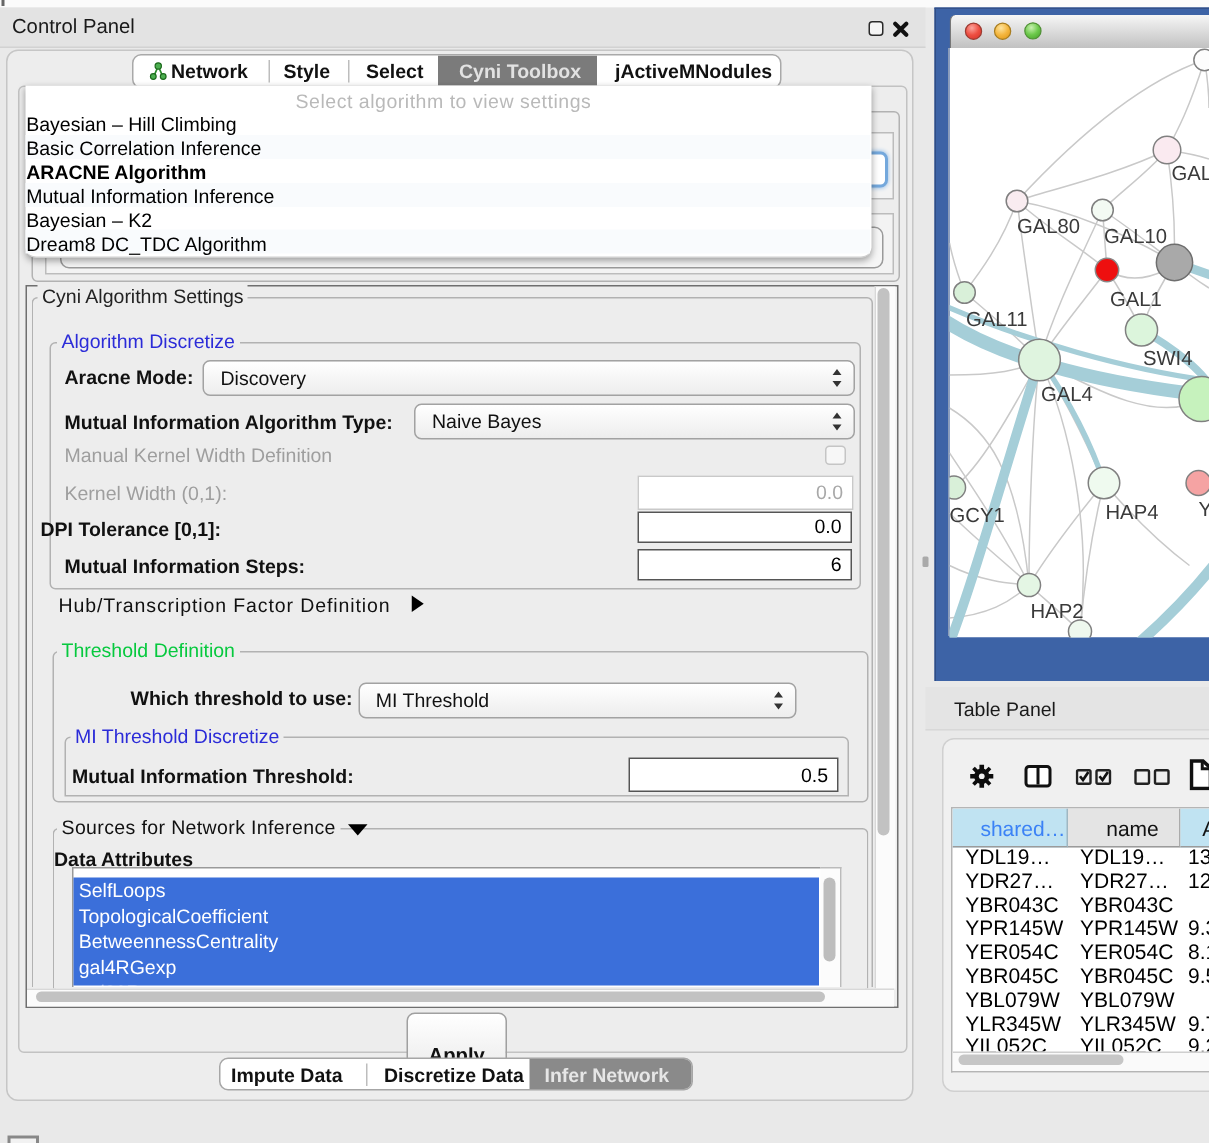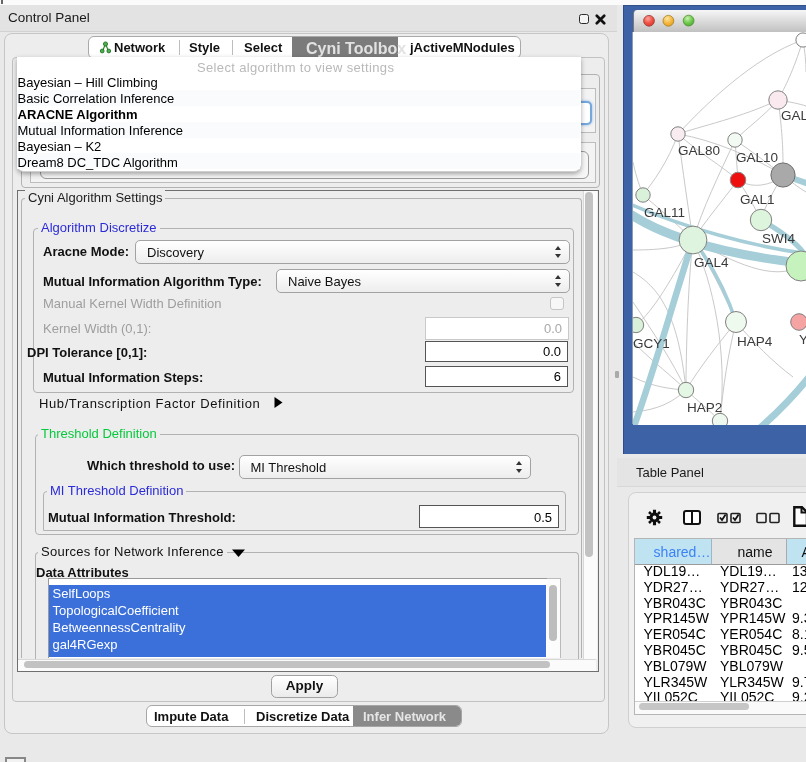--- a/index.html
+++ b/index.html
@@ -42,21 +42,21 @@
   <div class="abs" style="left:202.5px;top:0;width:106px;height:21px;background:#7b7b7b;"></div>
   <svg class="abs" style="left:10px;top:4px;" width="13" height="13" viewBox="0 0 13 13">
     <path d="M6.5 3 L3.5 10 M6.5 3 L9.5 10" stroke="#2c8c2c" stroke-width="1.2" fill="none"></path>
     <circle cx="6.5" cy="3" r="2.1" fill="#4caf50" stroke="#1c691c" stroke-width="0.8"></circle>
     <circle cx="3.2" cy="10" r="1.9" fill="#4caf50" stroke="#1c691c" stroke-width="0.8"></circle>
     <circle cx="9.8" cy="10" r="1.9" fill="#4caf50" stroke="#1c691c" stroke-width="0.8"></circle>
   </svg>
   <div class="abs lbl b" style="left:25px;top:3px;">Network</div>
   <div class="abs lbl b" style="left:100px;top:3px;">Style</div>
   <div class="abs lbl b" style="left:155px;top:3px;">Select</div>
-  <div class="abs b" style="left:217px;top:3px;font-size:16px;color:#e2e2e2;">Cyni Toolbox</div>
+  <div class="abs b" style="left:217px;top:3px;font-size:13px;color:#e2e2e2;">Cyni Toolbox</div>
   <div class="abs lbl b" style="left:321px;top:3px;">jActiveMNodules</div>
 </div>
 
 <div class="abs" style="left:12px;top:57px;width:591px;height:643px;background:#ededed;
      border:1px solid #c2c2c2;border-radius:4px;"></div>
 
 <div class="grp" style="left:21px;top:74px;width:577px;height:112px;"></div>
 <div class="abs" style="left:30px;top:88px;width:564px;height:43px;border:1px solid #bcbcbc;background:#f3f3f3;"></div>
 <div class="abs" style="left:40px;top:101px;width:548px;height:20px;border-radius:5px;background:#fff;
      border:2.5px solid #74a8dc;box-shadow:0 0 3px #8cb8e4;"></div>
@@ -121,21 +121,21 @@
 
 <div class="abs lbl b" style="left:87px;top:458px;">Which threshold to use:</div>
 <div class="combo" style="left:238.5px;top:454.5px;width:290px;height:22px;">
     <span class="ct">MI Threshold</span>
   <svg class="carr" viewBox="0 0 8 14">
       <path d="M4 1 L7 5 L1 5 Z M4 13 L7 9 L1 9 Z" fill="#333"></path>
     </svg>
   </div>
 
 <div class="grp" style="left:43px;top:491px;width:521px;height:38px;border-radius:4px 4px 0 0;"></div>
-<div class="gtitle" style="left:47px;top:483px;color:#2b2bd8;">MI Threshold Definition</div>
+<div class="gtitle" style="left:47px;top:483px;color:#2b2bd8;">MI Threshold Discretize</div>
 
 <div class="abs lbl b" style="left:48px;top:510px;">Mutual Information Threshold:</div>
 <div class="field" style="left:419px;top:505px;width:138px;height:21px;border:1.5px solid #555;color:#000;">
     <span class="fv">0.5</span>
   </div>
 
 <div class="grp" style="left:35px;top:551.5px;width:542px;height:106px;border-radius:4px 4px 0 0;border-bottom:none;"></div>
 <div class="gtitle" style="left:38px;top:544px;color:#111;letter-spacing:0.25px;">Sources for Network Inference</div>
 <svg class="abs" style="left:231px;top:548px;" width="15" height="10" viewBox="0 0 15 10">
     <path d="M1 1.5 L14 1.5 L7.5 9 Z" fill="#000"></path>
@@ -143,21 +143,21 @@
 
 <div class="abs lbl b" style="left:36px;top:565px;">Data Attributes</div>
 
 <div class="abs" style="left:47.5px;top:578px;width:499px;height:79px;background:#fff;border:1px solid #999;border-bottom:none;"></div>
 <div class="abs" style="left:48.5px;top:584.5px;width:497px;height:72.5px;background:#3b6fda;color:#fff;font-size:13px;line-height:17px;padding-left:4px;box-sizing:border-box;overflow:hidden;">SelfLoops<br>TopologicalCoefficient<br>BetweennessCentrality<br>gal4RGexp<br>gal80Rexp</div>
 
 <div class="abs" style="left:546.5px;top:578px;width:13.5px;height:79px;background:#fcfcfc;border:1px solid #bbb;border-bottom:none;border-left:none;"></div>
 <div class="abs" style="left:549px;top:585px;width:8px;height:56px;background:#bdbdbd;border-radius:4px;"></div>
 
 <div class="abs" style="left:271px;top:675px;width:65px;height:19px;border:1px solid #a0a0a0;border-radius:5.5px;
-     background:linear-gradient(#ffffff,#ebebeb);text-align:center;font-size:13.5px;font-weight:bold;color:#111;padding-top:2px;">Apply</div>
+     background:linear-gradient(#ffffff,#ebebeb);text-align:center;font-size:13.5px;font-weight:bold;color:#111;padding-top:20px;">Apply</div>
 
 <div class="abs" style="left:146px;top:705px;width:314px;height:20px;background:#fff;
      border:1px solid #a6a6a6;border-radius:6px;overflow:hidden;">
   <div class="abs" style="left:97px;top:2.5px;width:1px;height:15px;background:#bdbdbd;"></div>
   <div class="abs" style="left:205.5px;top:0;width:109px;height:20px;background:#8a8a8a;"></div>
   <div class="abs lbl b" style="left:7px;top:2.5px;">Impute Data</div>
   <div class="abs lbl b" style="left:109px;top:2.5px;">Discretize Data</div>
   <div class="abs b" style="left:216px;top:2.5px;font-size:13px;color:#e6e6e6;">Infer Network</div>
 </div>
 

